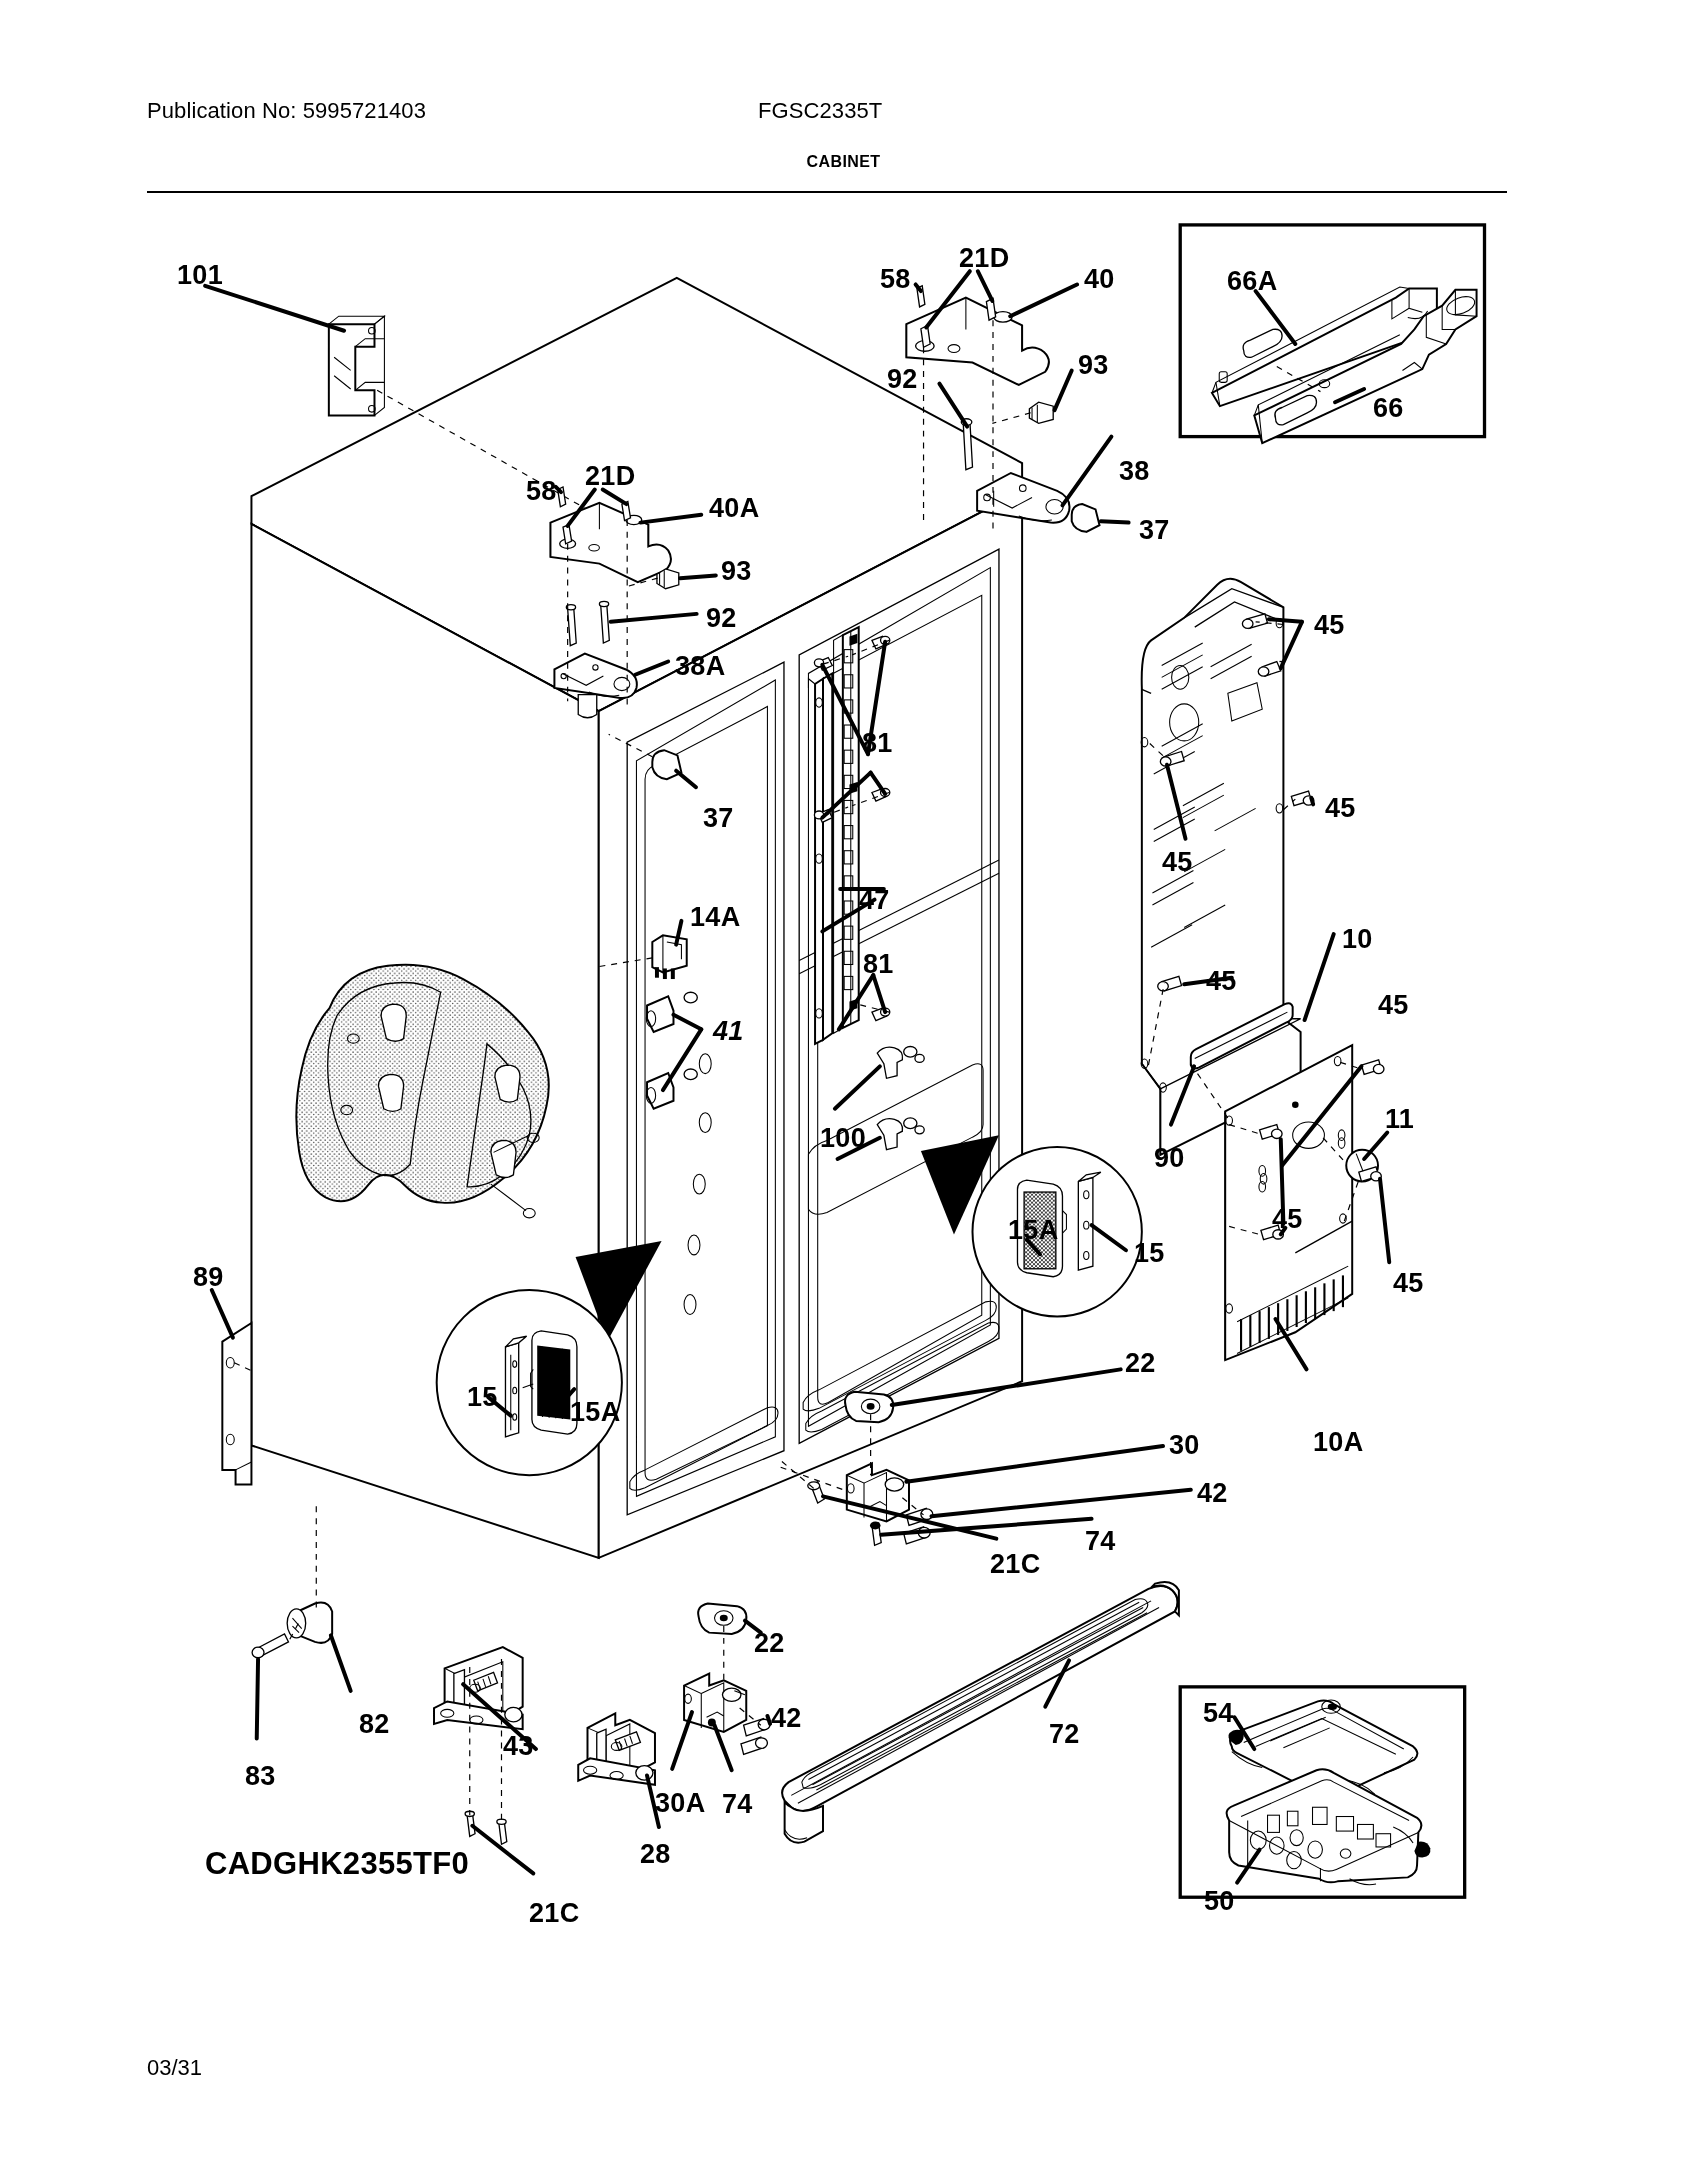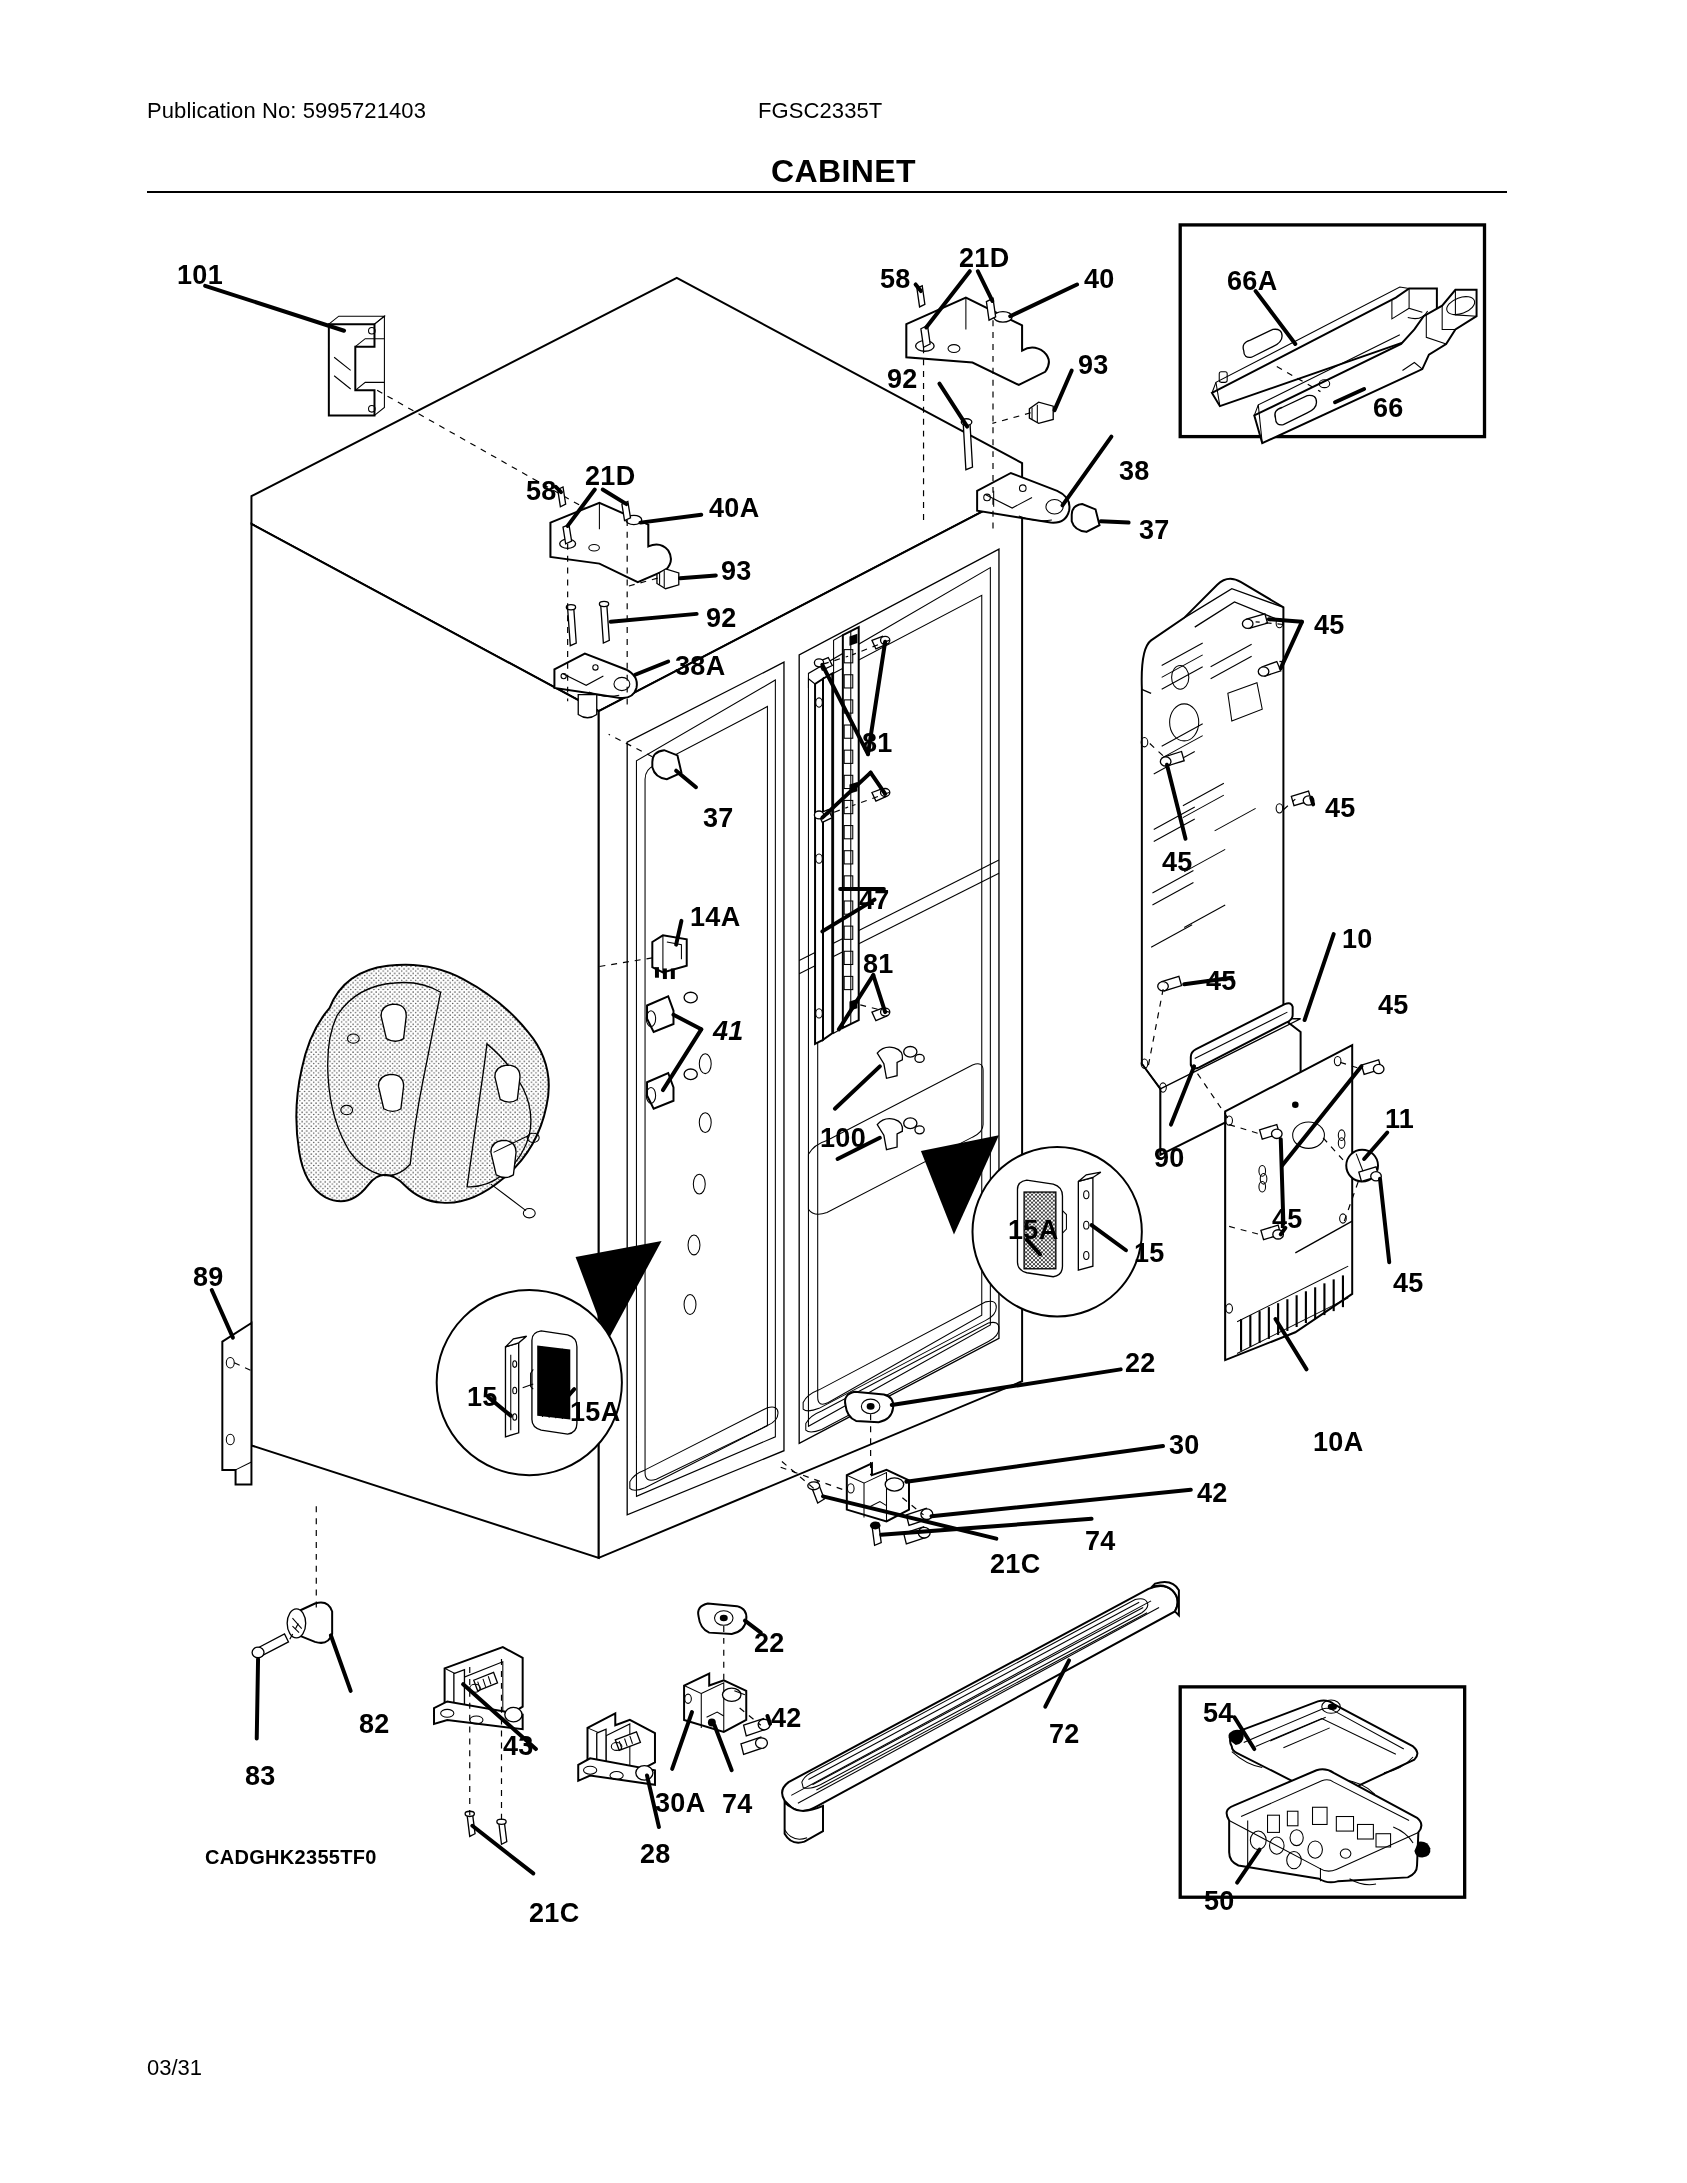--- a/index.html
+++ b/index.html
@@ -6,26 +6,26 @@
   html,body{margin:0;padding:0;background:#ffffff;}
   body{width:1687px;height:2183px;position:relative;
        font-family:"Liberation Sans",sans-serif;color:#000;overflow:hidden;}
 
   .page{position:absolute;inset:0;}
 
   
   .hdr-pub{position:absolute;left:147px;top:98px;font-size:22px;letter-spacing:0.1px;}
   .hdr-model{position:absolute;left:758px;top:98px;font-size:22px;letter-spacing:0.1px;}
   .hdr-title{position:absolute;left:0;top:153px;width:1687px;text-align:center;
-             font-size:32px;font-weight:bold;letter-spacing:0.4px;}
+             font-size:16px;font-weight:bold;letter-spacing:0.4px;}
   .hdr-rule{position:absolute;left:147px;top:191px;width:1360px;height:2px;background:#000;}
 
   
   .footer-date{position:absolute;left:147px;top:2055px;font-size:22px;}
-  .model-code{position:absolute;left:205px;top:1846px;font-size:20px;font-weight:bold;letter-spacing:0.3px;}
+  .model-code{position:absolute;left:205px;top:1846px;font-size:31px;font-weight:bold;letter-spacing:0.3px;}
 
   
   .lbl{position:absolute;font-size:27px;font-weight:bold;line-height:1;
        letter-spacing:0.3px;white-space:nowrap;}
 
   
   svg.art{position:absolute;left:0;top:0;width:1687px;height:2183px;}
   .ln-thin{fill:none;stroke:#000;stroke-width:2;}
   .ln-hair{fill:none;stroke:#000;stroke-width:1.6;}
   .ln-dash{fill:none;stroke:#000;stroke-width:1.8;stroke-dasharray:9 9;}

